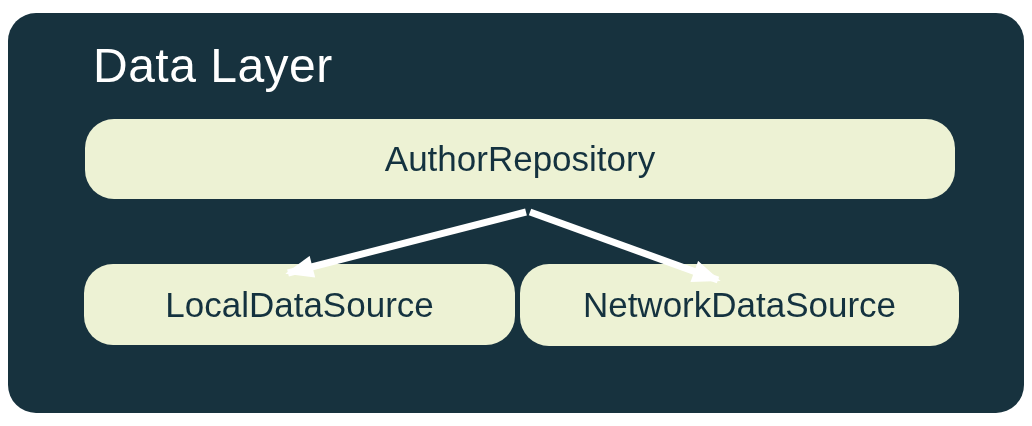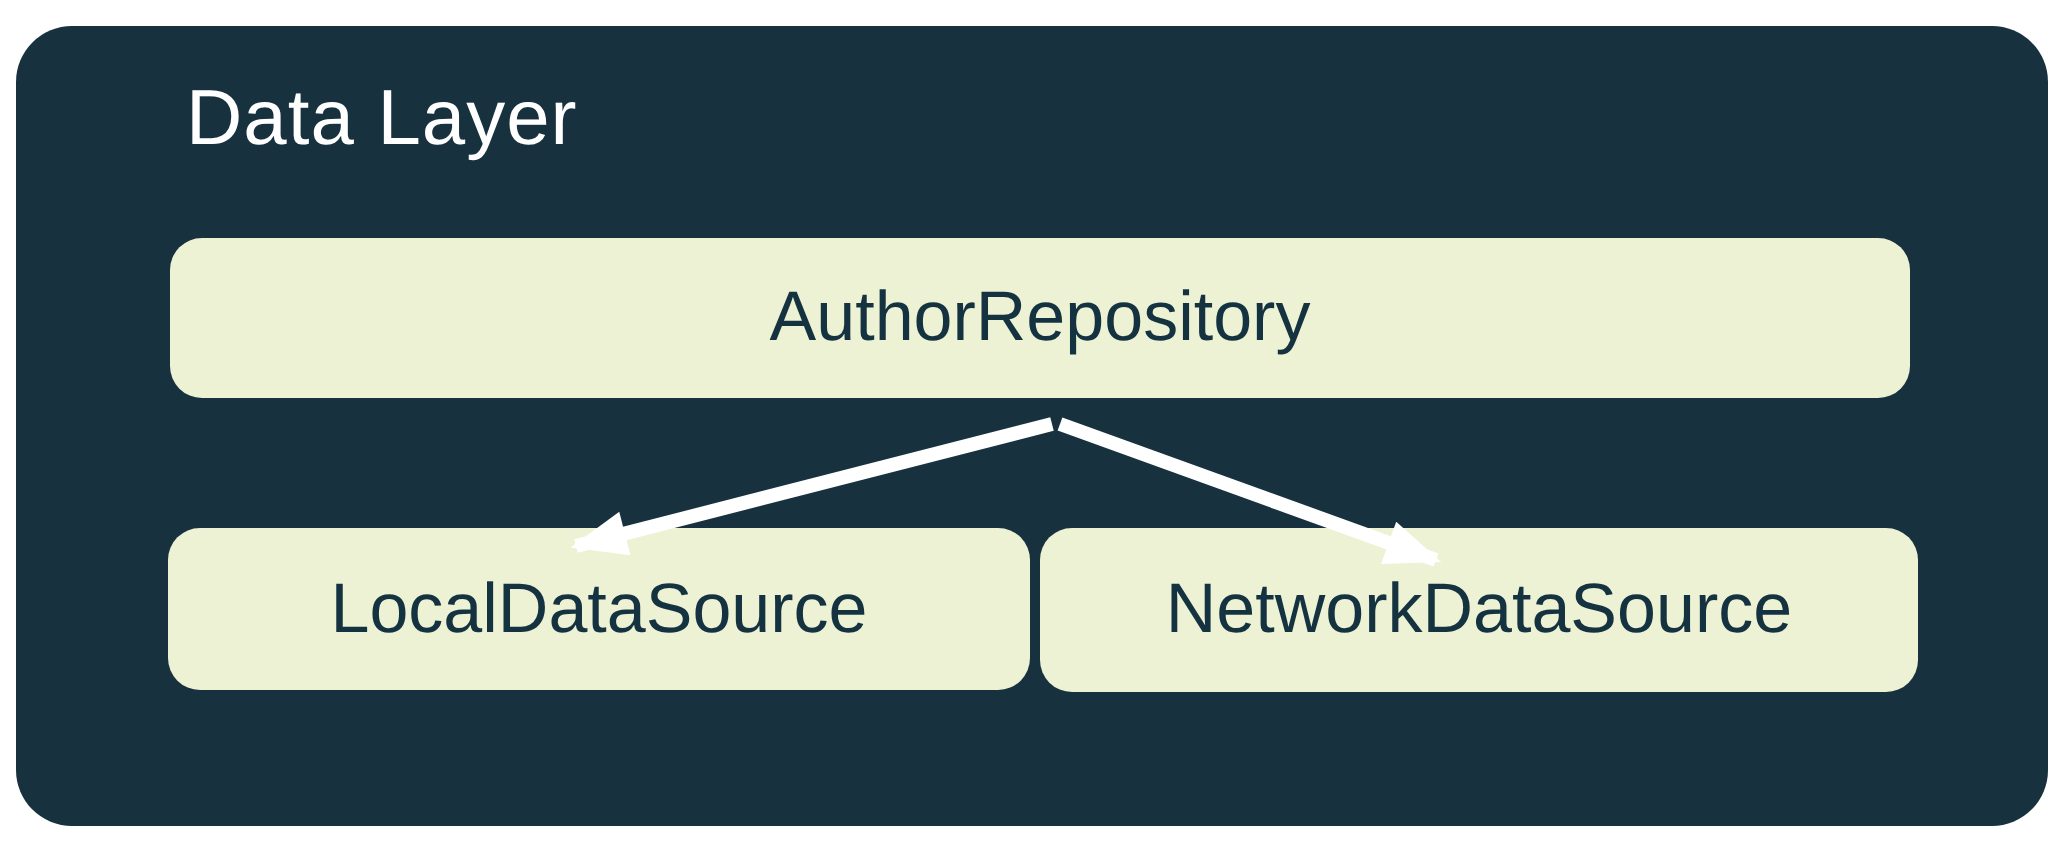--- a/index.html
+++ b/index.html
@@ -31,31 +31,31 @@
     top: 13px;
     width: 1016px;
     height: 400px;
     border-radius: 28px;
     background: var(--card-bg);
   }
   .title {
     position: absolute;
     left: 85px;
     top: 24px;
-    font-size: 39px;
+    font-size: 48px;
     line-height: 1.2;
     font-weight: 400;
     letter-spacing: 0.5px;
     color: var(--title-text);
     white-space: nowrap;
   }
   .node {
     position: absolute;
     background: var(--node-bg);
-    border-radius: 16px;
+    border-radius: 29px;
     display: flex;
     align-items: center;
     justify-content: center;
   }
   .node-label {
     font-size: 35px;
     font-weight: 400;
     color: var(--node-text);
     white-space: nowrap;
   }

